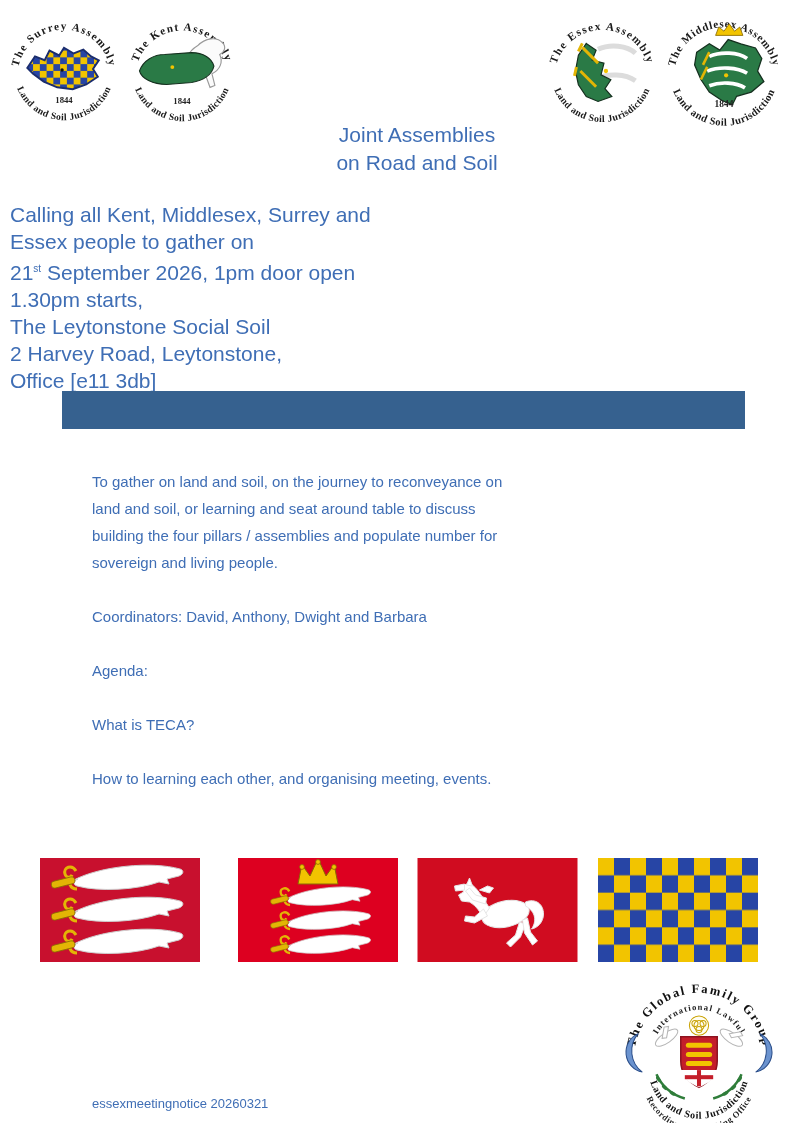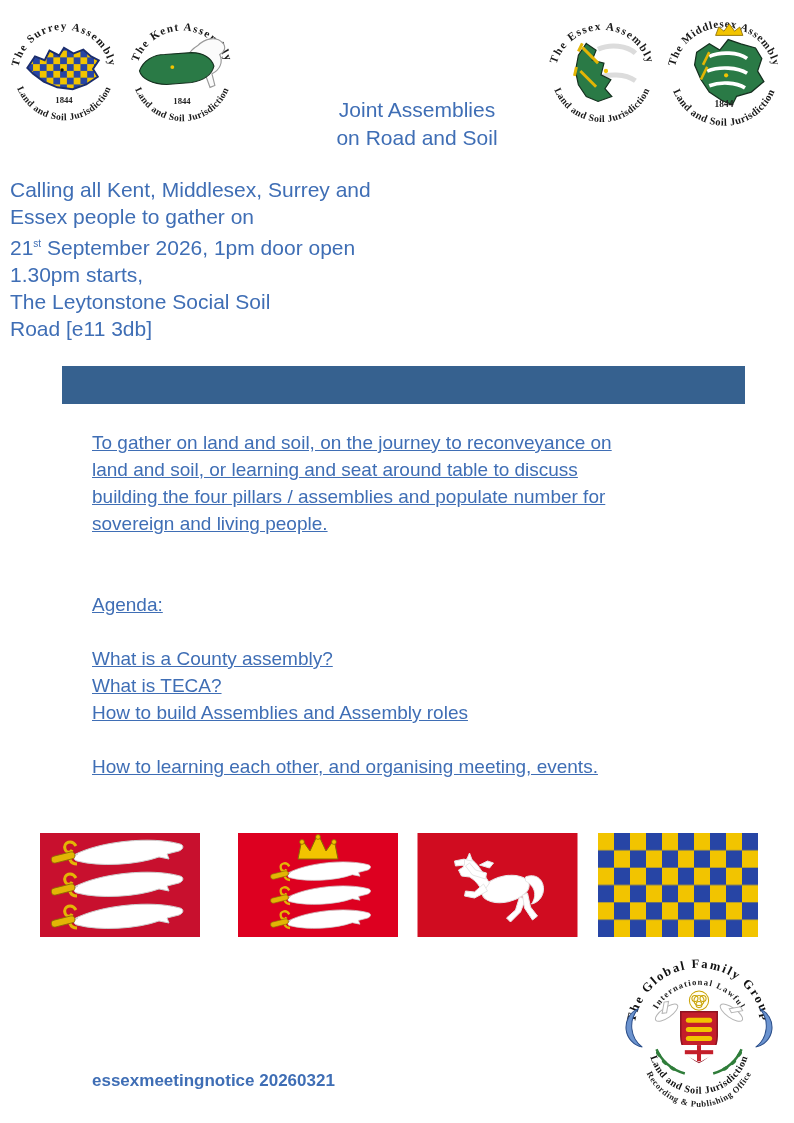--- a/index.html
+++ b/index.html
@@ -1,39 +1,39 @@
 <!DOCTYPE html>
 <html><head>
 <meta charset="utf-8">
 <style>
   html,body{margin:0;padding:0;background:#fff;}
   .page{position:relative;width:794px;height:1123px;background:#ffffff;overflow:hidden;
         font-family:"Liberation Sans",sans-serif;color:#3f6eb5;}
-  .abs{position:absolute;}
+  .abs{position:absolute;margin-top:25px;}
   .badge{position:absolute;}
   .badge svg{display:block;width:100%;height:100%;}
   .arc-top{font-family:"Liberation Serif",serif;font-weight:bold;font-size:11.5px;letter-spacing:1.4px;fill:#1a1a1a;}
   .arc-top.small{font-size:10.5px;letter-spacing:0.8px;}
   .arc-bot{font-family:"Liberation Serif",serif;font-weight:bold;font-size:10px;letter-spacing:0.4px;fill:#1a1a1a;}
   .badge-year{font-family:"Liberation Serif",serif;font-weight:bold;font-size:9px;fill:#222;text-anchor:middle;}
   .title{left:40px;right:0;top:96px;text-align:center;font-size:21px;line-height:27.5px;}
   .intro{left:10px;right:0;top:176px;font-size:21px;line-height:27px;}
   .intro sup{font-size:10px;}
   .bar{left:62px;top:366px;width:683px;height:38px;background:#36618f;}
-  .body-text{left:92px;top:429px;width:680px;font-size:19px;line-height:27px;text-decoration:underline;}
+  .body-text{left:92px;top:443px;width:680px;font-size:15px;line-height:27px;}
   .gap{height:27px;}
   .flags{left:0;top:833px;width:794px;height:104px;}
   .flag{position:absolute;top:0;height:104px;width:160px;}
   .flag svg{display:block;width:100%;height:100%;}
   .global-badge{left:618px;top:956px;width:162px;height:162px;}
   .g-arc1{font-family:"Liberation Serif",serif;font-weight:bold;font-size:12.5px;letter-spacing:1.8px;fill:#111;}
   .g-arc2{font-family:"Liberation Serif",serif;font-weight:bold;font-size:8.5px;letter-spacing:1.2px;fill:#222;}
   .g-arc3{font-family:"Liberation Serif",serif;font-weight:bold;font-size:10px;letter-spacing:0.6px;fill:#111;}
   .g-arc4{font-family:"Liberation Serif",serif;font-weight:bold;font-size:8.5px;letter-spacing:0.6px;fill:#222;}
-  .footer-ref{left:92px;top:1071px;font-size:17px;font-weight:bold;}
+  .footer-ref{left:92px;top:1071px;font-size:13px;}
 </style>
 </head>
 <body>
 
 <div class="page">
 
   <div class="badge" style="left:6px;top:8px;width:116px;height:120px;">
     <svg viewBox="0 0 120 120" xmlns="http://www.w3.org/2000/svg" xmlns:xlink="http://www.w3.org/1999/xlink">
       <defs>
         <path id="s-at" d="M 13,78 A 48,48 0 1 1 107,78"></path>
@@ -109,37 +109,37 @@
     <div>Joint Assemblies</div>
     <div>on Road and Soil</div>
   </div>
 
   <div class="abs intro">
     <div>Calling all Kent, Middlesex, Surrey and</div>
     <div>Essex people to gather on</div>
     <div><span>21</span><sup>st</sup><span> September 2026, 1pm door open</span></div>
     <div>1.30pm starts,</div>
     <div>The Leytonstone Social Soil</div>
-    <div>Road [e11 3db]</div>
+    <div>2 Harvey Road, Leytonstone,</div>
+    <div>Office [e11 3db]</div>
   </div>
 
   <div class="abs bar"></div>
 
   <div class="abs body-text">
     <div>To gather on land and soil, on the journey to reconveyance on</div>
     <div>land and soil, or learning and seat around table to discuss</div>
     <div>building the four pillars / assemblies and populate number for</div>
     <div>sovereign and living people.</div>
     <div class="gap"></div>
+    <div>Coordinators: David, Anthony, Dwight and Barbara</div>
     <div class="gap"></div>
     <div>Agenda:</div>
     <div class="gap"></div>
-    <div>What is a County assembly?</div>
     <div>What is TECA?</div>
-    <div>How to build Assemblies and Assembly roles</div>
     <div class="gap"></div>
     <div>How to learning each other, and organising meeting, events.</div>
   </div>
 
   <div class="abs flags">
 
     <div class="flag" style="left:40px;">
       <svg viewBox="0 0 160 104" xmlns="http://www.w3.org/2000/svg" xmlns:xlink="http://www.w3.org/1999/xlink">
         <defs>
           <g id="e-sx">

